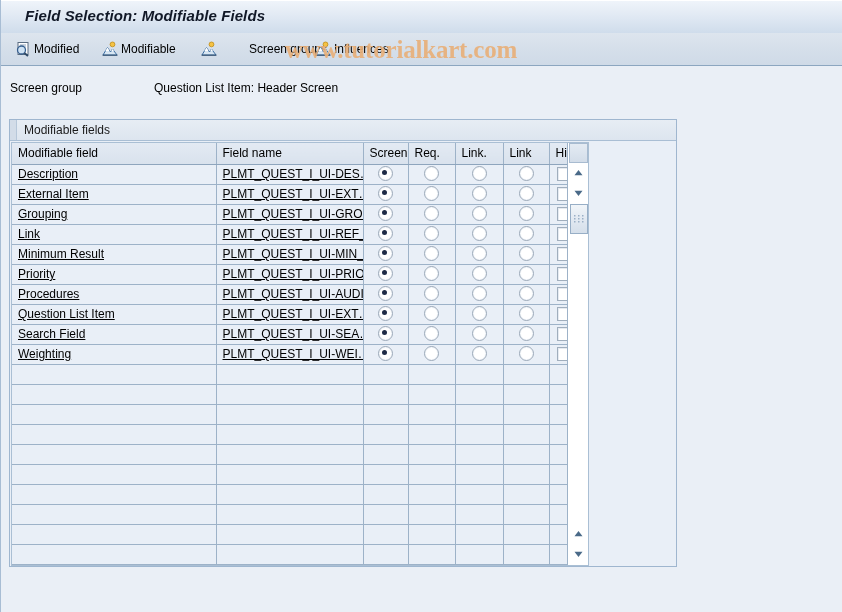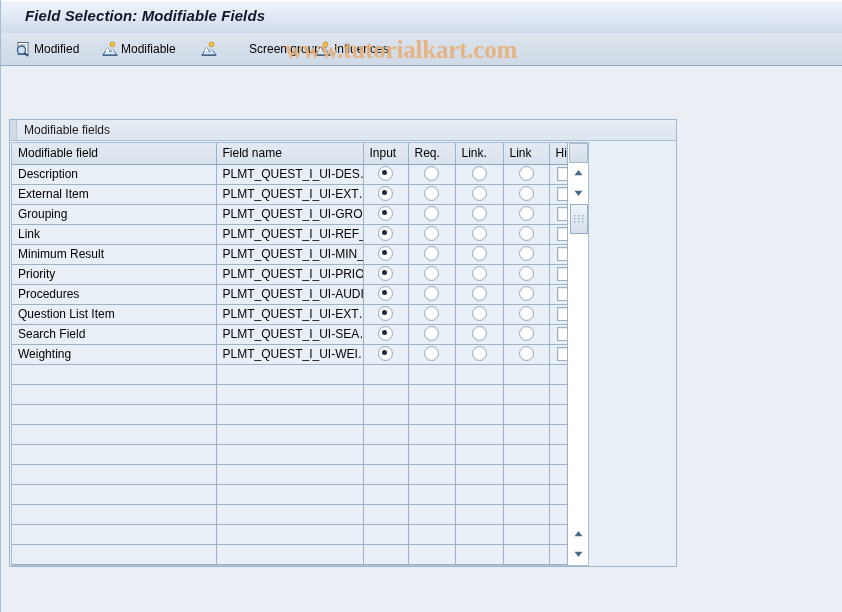--- a/index.html
+++ b/index.html
@@ -173,21 +173,21 @@
   }
   table.grid th {
     background: linear-gradient(to bottom, #e3eaf3 0%, #d9e2ed 100%);
     font-weight: normal;
     text-align: left;
     color: #000;
     border-bottom: 1px solid #8ea5bd;
     height: 21px;
   }
   table.grid th .th-in { padding-left: 6px; }
-  table.grid td.c-text { padding-left: 6px; text-overflow: clip; }
+  table.grid td.c-text { padding-left: 6px; text-overflow: clip; text-decoration: underline; }
   table.grid td.c-ctl { text-align: center; }
 
   col.c0 { width: 204px; }
   col.c1 { width: 147px; }
   col.c2 { width: 45px; }
   col.c3 { width: 47px; }
   col.c4 { width: 48px; }
   col.c5 { width: 46px; }
   col.c6 { width: 29px; }
 
@@ -330,20 +330,24 @@
           <path d="M10.5 8 L9.2 10 L11.9 10 Z" fill="#ffffff"></path>
           <line x1="0.5" y1="14.2" x2="15.5" y2="14.2" stroke="#2f4a68" stroke-width="1"></line>
         </svg>
       </span>
       <span>Influences</span>
     </div>
   </div>
 
   <div class="watermark">www.tutorialkart.com</div>
 
+  <div class="sg-row">
+    <div class="sg-label">Screen group</div>
+    <div class="sg-value">Question List Item: Header Screen</div>
+  </div>
 
   <div class="groupbox">
     <div class="gb-header">
       <div class="gb-tab-edge"></div>
       <div class="gb-title">Modifiable fields</div>
     </div>
 
     <div class="table-wrap">
       <table class="grid">
         <colgroup>
@@ -357,21 +361,21 @@
         </colgroup>
         <thead>
           <tr>
             <th>
                 <div class="th-in">Modifiable field</div>
               </th>
             <th>
                 <div class="th-in">Field name</div>
               </th>
             <th>
-                <div class="th-in">Input</div>
+                <div class="th-in">Screen</div>
               </th>
             <th>
                 <div class="th-in">Req.</div>
               </th>
             <th>
                 <div class="th-in">Link.</div>
               </th>
             <th>
                 <div class="th-in">Link</div>
               </th>

